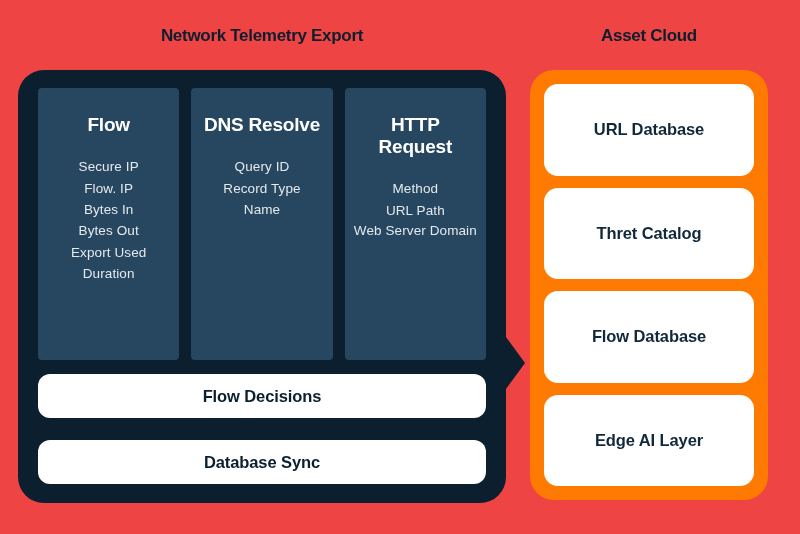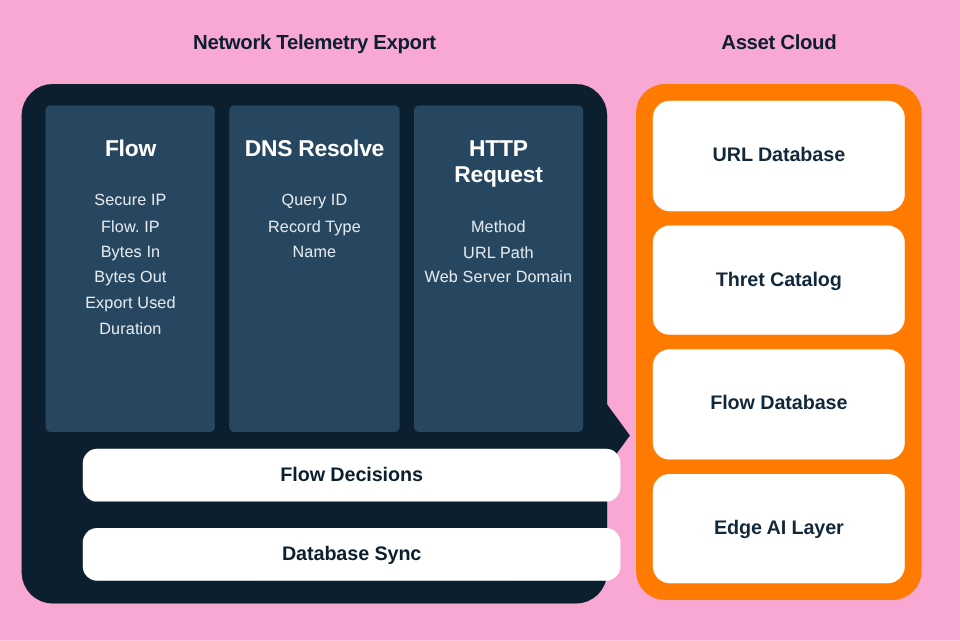--- a/index.html
+++ b/index.html
@@ -9,21 +9,21 @@
     height: 534px;
     background: #ffffff;
     font-family: "Liberation Sans", sans-serif;
     overflow: hidden;
   }
 
   #stage {
     position: relative;
     width: 800px;
     height: 534px;
-    background: #f9a8d4;
+    background: #ef4444;
   }
 
   
   .section-title {
     position: absolute;
     font-weight: bold;
     color: #0B1F2E;
     letter-spacing: -0.3px;
     white-space: nowrap;
     text-align: center;
@@ -105,21 +105,20 @@
   .wide-bar {
     position: absolute;
     left: 38px;
     width: 448px;
     height: 44px;
     background: #ffffff;
     border-radius: 12px;
     display: flex;
     align-items: center;
     justify-content: center;
-    margin-left: 31px;
   }
   .wide-bar-label {
     color: #0B1F2E;
     font-weight: bold;
     font-size: 16.5px;
     letter-spacing: -0.1px;
   }
   #bar-0 { top: 374px; }
   #bar-1 { top: 440px; }
 

